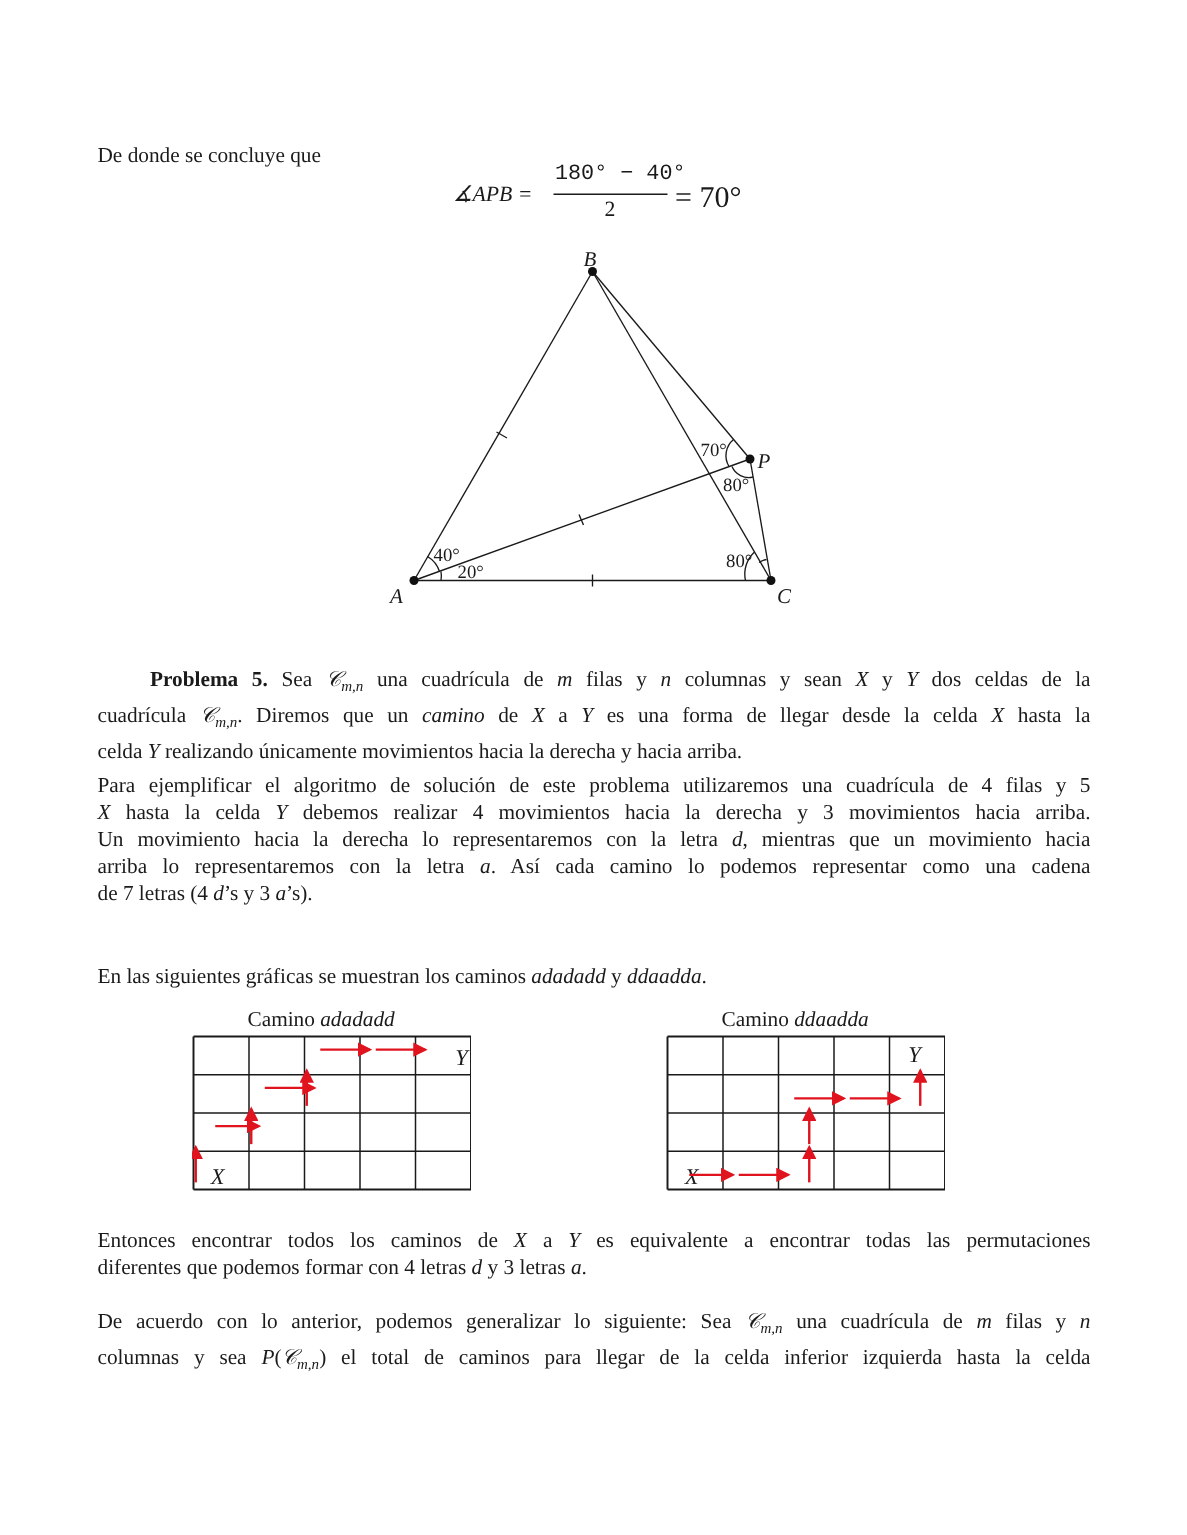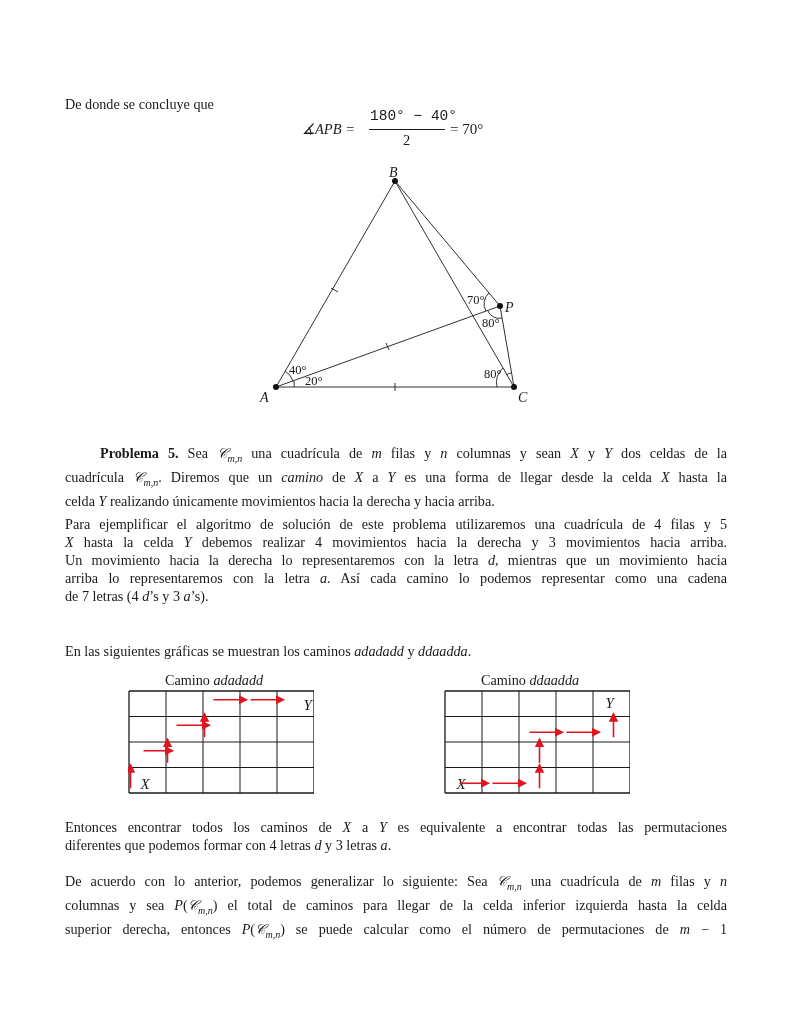--- a/index.html
+++ b/index.html
@@ -9,21 +9,21 @@
   .txt { position: absolute; left: 65px; width: 662px; font-family: "Liberation Serif", "DejaVu Serif", serif;
          font-size: 14.2px; line-height: 18px; text-align: justify; }
   .line { display: block; white-space: nowrap; text-align-last: justify; text-align: justify; }
   .line.last { text-align-last: left; }
   .it { font-style: italic; }
   .b { font-weight: bold; margin-left: 35px; }
   .fr-num { position: absolute; left: 370px; top: 108px; font-family: Liberation Mono, monospace; font-size: 14.5px; }
   .fr-den { position: absolute; left: 403px; top: 132px; font-family: "Liberation Serif", serif; font-size: 14.5px; }
   .fr-bar { position: absolute; left: 369px; top: 129px; width: 76px; height: 1px; background: #1a1a1a; }
   .eq-left { position: absolute; left: 302px; top: 121px; font-family: "Liberation Serif", serif; font-size: 14.5px; }
-  .eq-right { position: absolute; left: 450px; top: 121px; font-family: "Liberation Serif", serif; font-size: 15px; }
+  .eq-right { position: absolute; left: 450px; top: 121px; font-family: "Liberation Serif", serif; font-size: 20px; }
   svg text { font-family: "Liberation Serif", "DejaVu Serif", serif; }
   .cap { position: absolute; font-family: "Liberation Serif", serif; font-size: 14.2px; text-align: right; }
 </style>
 </head>
 <body>
 
 <div class="page">
 
   <div class="txt" style="top:95px;">
     <span class="line last">De donde se concluye que</span>
@@ -155,16 +155,15 @@
     </svg>
 
   <div class="txt" style="top:818px;">
     <span class="line"><span>Entonces encontrar todos los caminos de </span><span class="it">X</span><span> a </span><span class="it">Y</span><span> es equivalente a encontrar todas las permutaciones</span></span>
     <span class="line last"><span>diferentes que podemos formar con 4 letras </span><span class="it">d</span><span> y 3 letras </span><span class="it">a</span><span>.</span></span>
   </div>
 
   <div class="txt" style="top:872px;">
     <span class="line"><span>De acuerdo con lo anterior, podemos generalizar lo siguiente: Sea </span><span class="it">𝒞</span><sub class="it" style="font-size:10px">m,n</sub><span> una cuadrícula de </span><span class="it">m</span><span> filas y </span><span class="it">n</span></span>
     <span class="line"><span>columnas y sea </span><span class="it">P</span>(<span class="it">𝒞</span><sub class="it" style="font-size:10px">m,n</sub>)<span> el total de caminos para llegar de la celda inferior izquierda hasta la celda</span></span>
-    <span class="line"><span>superior derecha, entonces </span><span class="it">P</span>(<span class="it">𝒞</span><sub class="it" style="font-size:10px">m,n</sub>)<span> se puede calcular como el número de permutaciones de </span><span class="it">m</span><span> − 1</span></span>
   </div>
 
 </div>
 
 </body></html>

